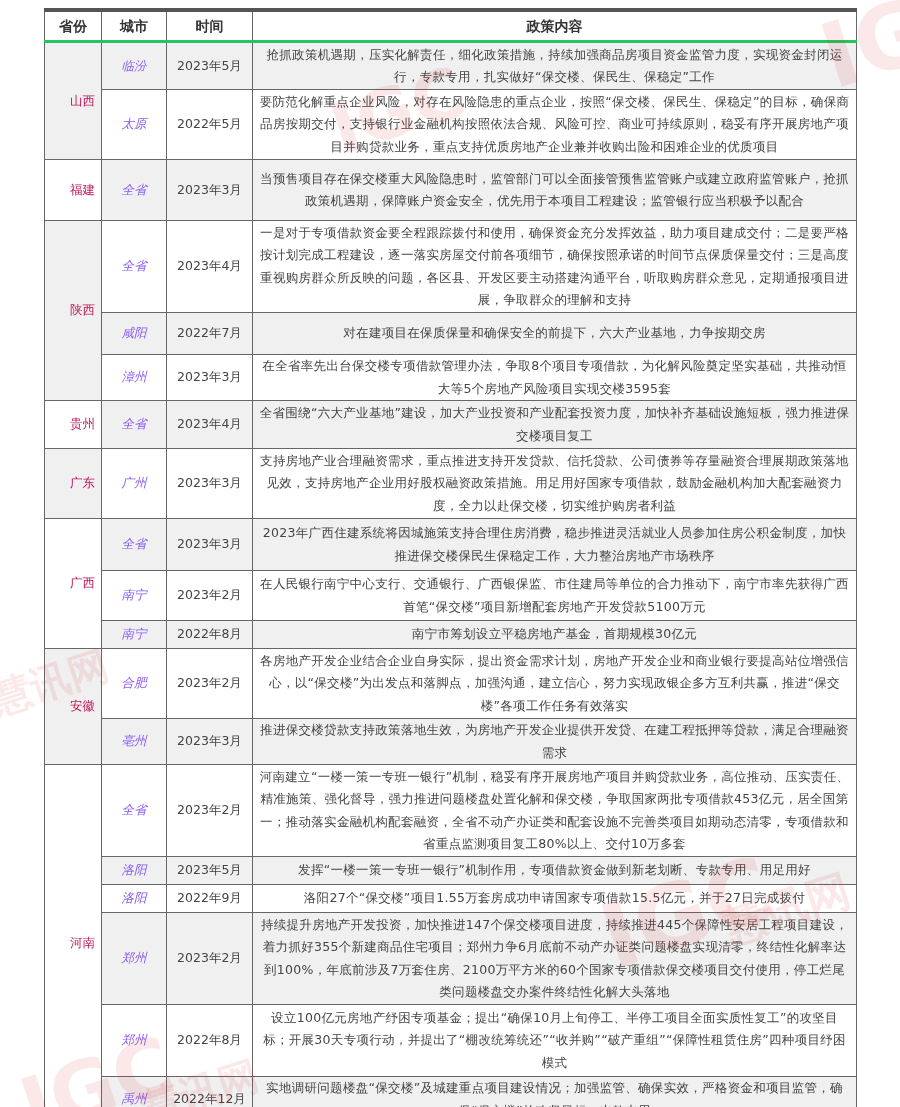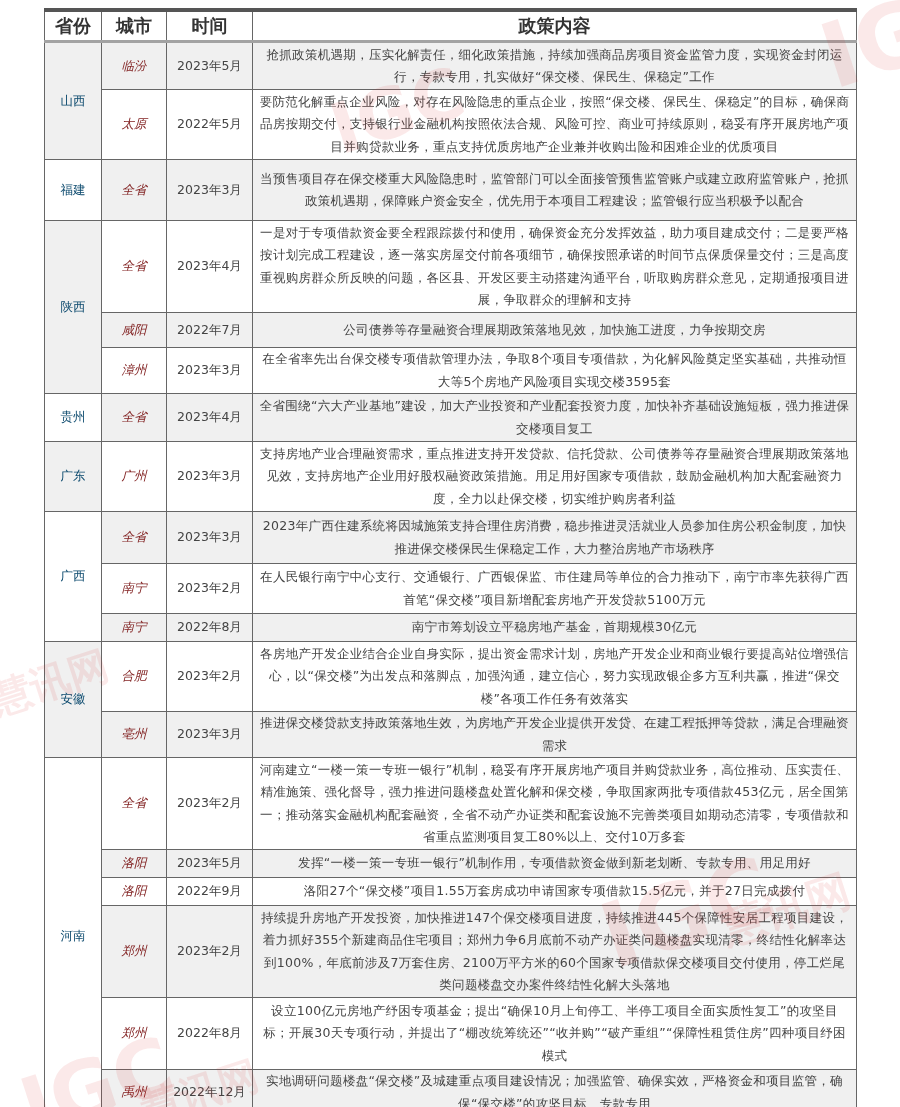--- a/index.html
+++ b/index.html
@@ -5,24 +5,24 @@
   html, body { margin: 0; padding: 0; background: #ffffff; }
   body { width: 900px; height: 1107px; position: relative; overflow: hidden;
          font-family: "DejaVu Sans", "Liberation Sans", sans-serif; color: #333333; }
   .wm { position: absolute; color: rgba(215, 40, 40, 0.10); font-weight: bold;
         font-family: "DejaVu Sans", sans-serif; pointer-events: none; z-index: 2;
         transform: rotate(-18deg); white-space: nowrap; }
   table.policy { position: absolute; left: 44px; top: 8px; width: 812px;
         border-collapse: collapse; table-layout: fixed; font-size: 12.5px;
         border-top: 4px solid #555555; border-bottom: 4px solid #555555; }
   table.policy th, table.policy td { border: 1px solid #666666; padding: 0 6px; line-height: 22.5px; }
-  table.policy th { height: 28px; font-size: 18px; font-weight: bold; color: #333333;
-        background: #ffffff; text-align: center; border-bottom: 3px solid #a3a3a3; }
-  td.prov { text-align: center; vertical-align: middle; color: #0c4a6e; }
-  td.city { text-align: center; font-style: italic; color: #7f1d1d; }
+  table.policy th { height: 28px; font-size: 14px; font-weight: bold; color: #333333;
+        background: #ffffff; text-align: center; border-bottom: 3px solid #22c55e; }
+  td.prov { text-align: right; vertical-align: middle; color: #be185d; }
+  td.city { text-align: center; font-style: italic; color: #8b5cf6; }
   td.time { text-align: center; color: #444444; }
   td.content { text-align: center; color: #444444; padding: 2px 8px 2px 8px; letter-spacing: 0.3px; }
   .g { background: #f0f0f0; }
   .w { background: #ffffff; }
 </style>
 </head>
 <body>
 
 <div class="wm" style="left:820px; top:-20px; font-size:90px;">IGC</div>
 <div class="wm" style="left:330px; top:70px; font-size:70px;">IGC</div>
@@ -67,24 +67,24 @@
       <td class="time">2023年3月</td>
       <td class="content">当预售项目存在保交楼重大风险隐患时，监管部门可以全面接管预售监管账户或建立政府监管账户，抢抓政策机遇期，保障账户资金安全，优先用于本项目工程建设；监管银行应当积极予以配合</td>
     </tr>
 
     <tr class="w" style="height:92px">
       <td class="prov g" rowspan="3">陕西</td>
       <td class="city">全省</td>
       <td class="time">2023年4月</td>
       <td class="content">一是对于专项借款资金要全程跟踪拨付和使用，确保资金充分发挥效益，助力项目建成交付；二是要严格按计划完成工程建设，逐一落实房屋交付前各项细节，确保按照承诺的时间节点保质保量交付；三是高度重视购房群众所反映的问题，各区县、开发区要主动搭建沟通平台，听取购房群众意见，定期通报项目进展，争取群众的理解和支持</td>
     </tr>
-    <tr class="g" style="height:35px">
+    <tr class="g" style="height:42px">
       <td class="city">咸阳</td>
       <td class="time">2022年7月</td>
-      <td class="content">公司债券等存量融资合理展期政策落地见效，加快施工进度，力争按期交房</td>
+      <td class="content">对在建项目在保质保量和确保安全的前提下，六大产业基地，力争按期交房</td>
     </tr>
     <tr class="w" style="height:37px">
       <td class="city">漳州</td>
       <td class="time">2023年3月</td>
       <td class="content">在全省率先出台保交楼专项借款管理办法，争取8个项目专项借款，为化解风险奠定坚实基础，共推动恒大等5个房地产风险项目实现交楼3595套</td>
     </tr>
 
     <tr class="g" style="height:48px">
       <td class="prov w">贵州</td>
       <td class="city">全省</td>

